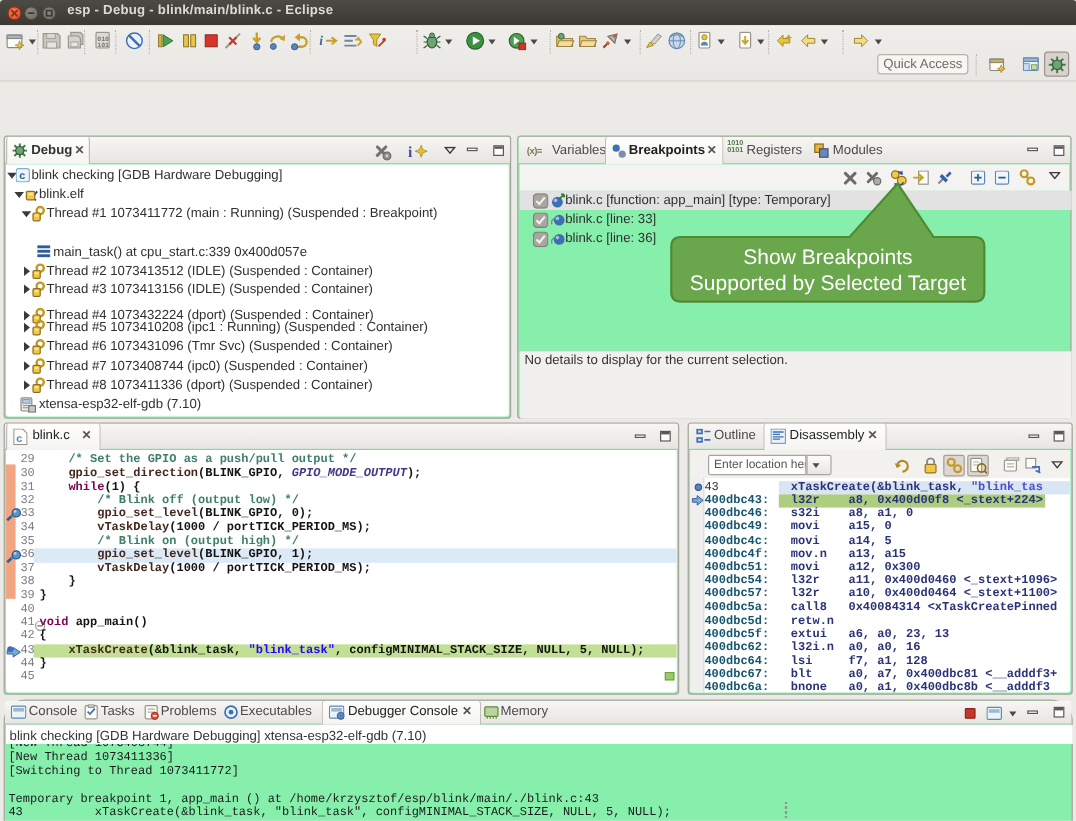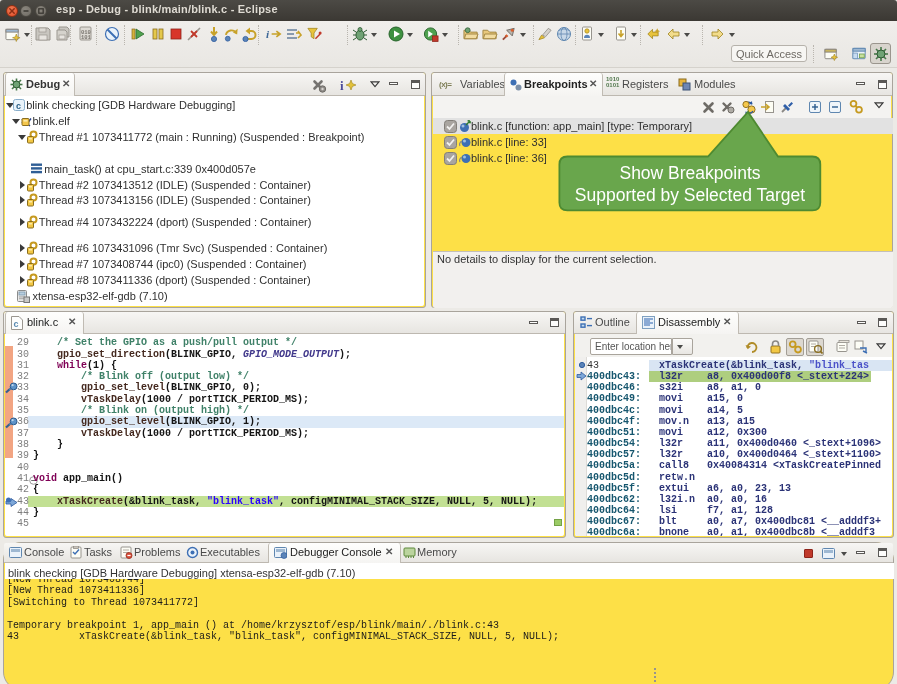--- a/index.html
+++ b/index.html
@@ -11,21 +11,21 @@
   background:linear-gradient(#4C4A45,#3B3833); border-radius:3px 3px 0 0; }
 .winbtn { position:absolute; top:5px; width:12px; height:12px; border-radius:50%; }
 #title-text { position:absolute; left:56px; top:3px; color:#DFDBD3; font-size:11px; font-weight:bold; letter-spacing:0.2px; }
 
 #toolbar { position:absolute; left:0; top:21px; width:897px; height:47px;
   background:linear-gradient(#F0EEEB,#E9E7E3); border-bottom:1px solid #D5D2CC; }
 .ticon { position:absolute; top:5px; width:16px; height:16px; }
 .tsep { position:absolute; top:4px; width:1px; height:20px; border-left:1px dotted #B9B5AE; }
 .tdrop { position:absolute; top:12px; width:0; height:0; border-left:3.5px solid transparent; border-right:3.5px solid transparent; border-top:4px solid #4A4A48; }
 
-.panel { position:absolute; background:#fde047; border:1px solid #A9A49C; border-radius:3px; }
+.panel { position:absolute; background:#86efac; border:1px solid #A9A49C; border-radius:3px;margin-top:41px; }
 .phead { position:absolute; left:0; top:0; right:0; height:23px;
   background:linear-gradient(#F7F6F4,#E7E5E1); border-bottom:1px solid #BDB8B0; border-radius:2px 2px 0 0; }
 .tab { position:absolute; top:0; height:23px; font-size:11px; color:#3A3A3A; white-space:nowrap; }
 .tab.active { background:linear-gradient(#FEFEFD,#F5F4F2); border-right:1px solid #C0BBB3; border-left:1px solid #C0BBB3; border-radius:3px 3px 0 0; }
 .tablbl { position:absolute; top:5px; }
 .minbtn { position:absolute; width:9px; height:3px; border:1px solid #5A5856; background:#FDFDFC; }
 .maxbtn { position:absolute; width:9px; height:9px; border:1px solid #5A5856; background:#FDFDFC; }
 .maxbtn:before { content:""; position:absolute; left:0; top:0; right:0; height:2px; background:#5A5856; }
 .pdrop { position:absolute; width:0; height:0; border-left:4px solid transparent; border-right:4px solid transparent; border-top:5px solid #4A4A48; }
 .vmenu { position:absolute; width:10px; height:7px; }
@@ -342,20 +342,29 @@
       </div>
     <div class="trow" style="top:118px;">
         <div class="tri-r" style="left:14px;"></div>
         <svg class="abs" style="left:20px;top:1px;" width="12" height="14" viewBox="0 0 12 14">
           <circle cx="7.5" cy="4.5" r="3" fill="none" stroke="#C69A20" stroke-width="2"></circle>
           <rect x="1.5" y="6.5" width="6" height="6.5" rx="1" fill="#F2C744" stroke="#8A6D1E"></rect>
           <rect x="3" y="8" width="3" height="1.5" fill="#FBE9A8"></rect>
         </svg>
         <span class="ttext" style="left:32.7px;">Thread #4 1073432224 (dport) (Suspended : Container)</span>
       </div>
+    <div class="trow" style="top:128.1px;">
+        <div class="tri-r" style="left:14px;"></div>
+        <svg class="abs" style="left:20px;top:1px;" width="12" height="14" viewBox="0 0 12 14">
+          <circle cx="7.5" cy="4.5" r="3" fill="none" stroke="#C69A20" stroke-width="2"></circle>
+          <rect x="1.5" y="6.5" width="6" height="6.5" rx="1" fill="#F2C744" stroke="#8A6D1E"></rect>
+          <rect x="3" y="8" width="3" height="1.5" fill="#FBE9A8"></rect>
+        </svg>
+        <span class="ttext" style="left:32.7px;">Thread #5 1073410208 (ipc1 : Running) (Suspended : Container)</span>
+      </div>
     <div class="trow" style="top:143.9px;">
         <div class="tri-r" style="left:14px;"></div>
         <svg class="abs" style="left:20px;top:1px;" width="12" height="14" viewBox="0 0 12 14">
           <circle cx="7.5" cy="4.5" r="3" fill="none" stroke="#C69A20" stroke-width="2"></circle>
           <rect x="1.5" y="6.5" width="6" height="6.5" rx="1" fill="#F2C744" stroke="#8A6D1E"></rect>
           <rect x="3" y="8" width="3" height="1.5" fill="#FBE9A8"></rect>
         </svg>
         <span class="ttext" style="left:32.7px;">Thread #6 1073431096 (Tmr Svc) (Suspended : Container)</span>
       </div>
     <div class="trow" style="top:159.8px;">

